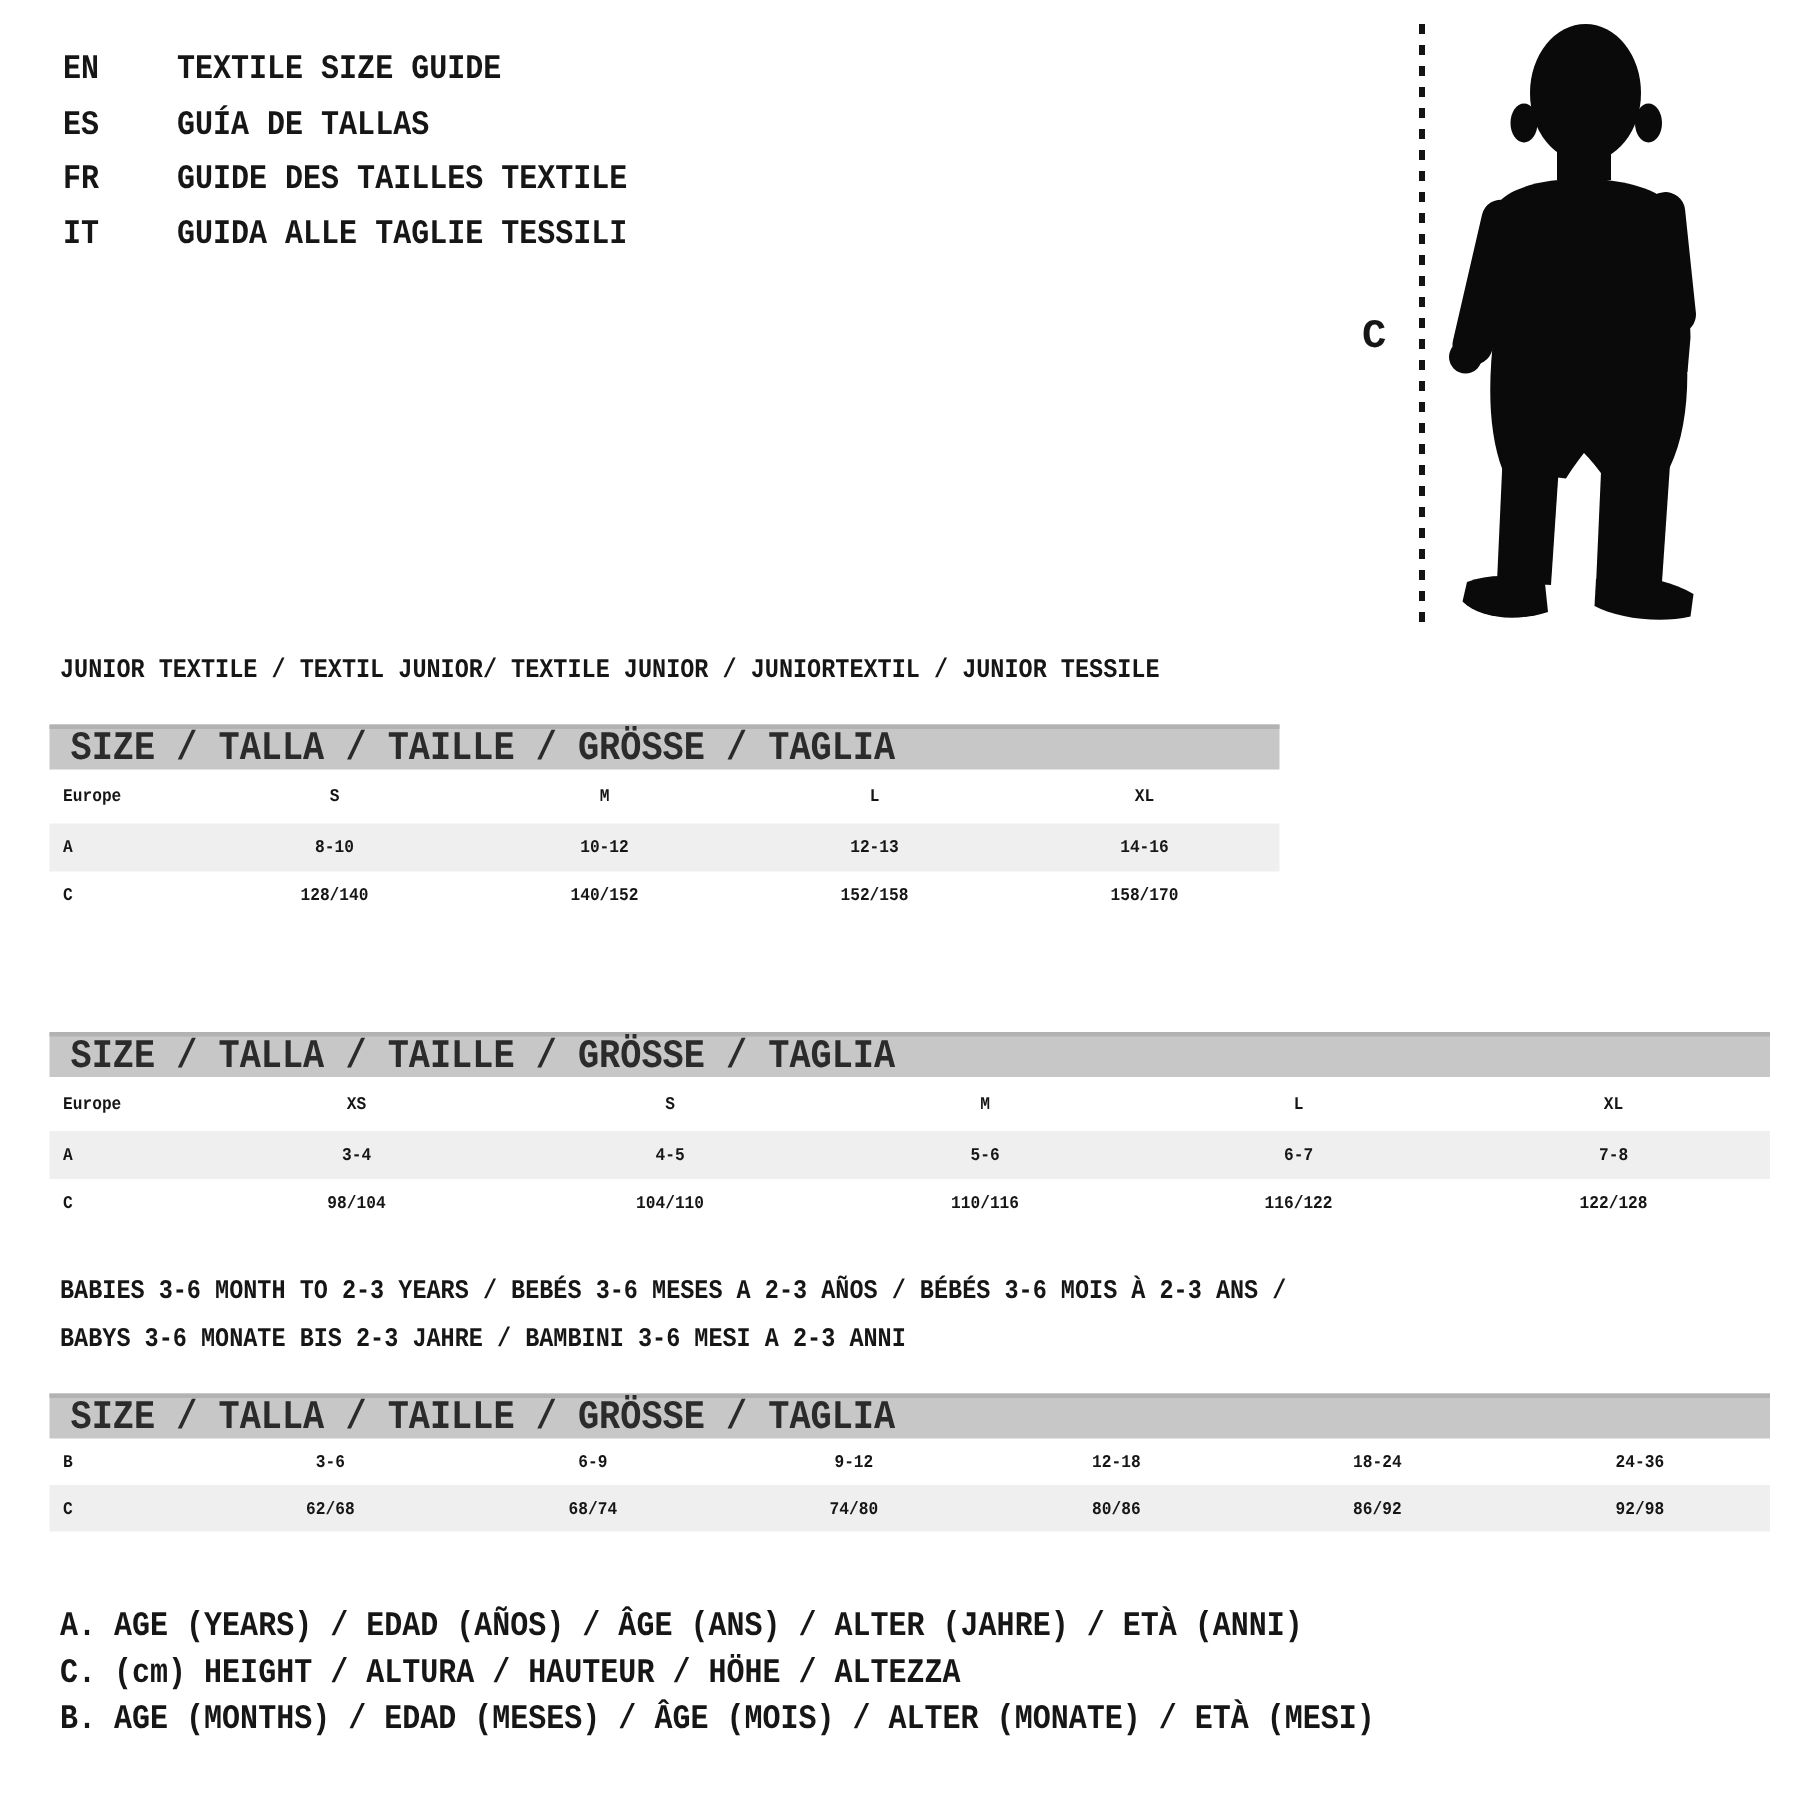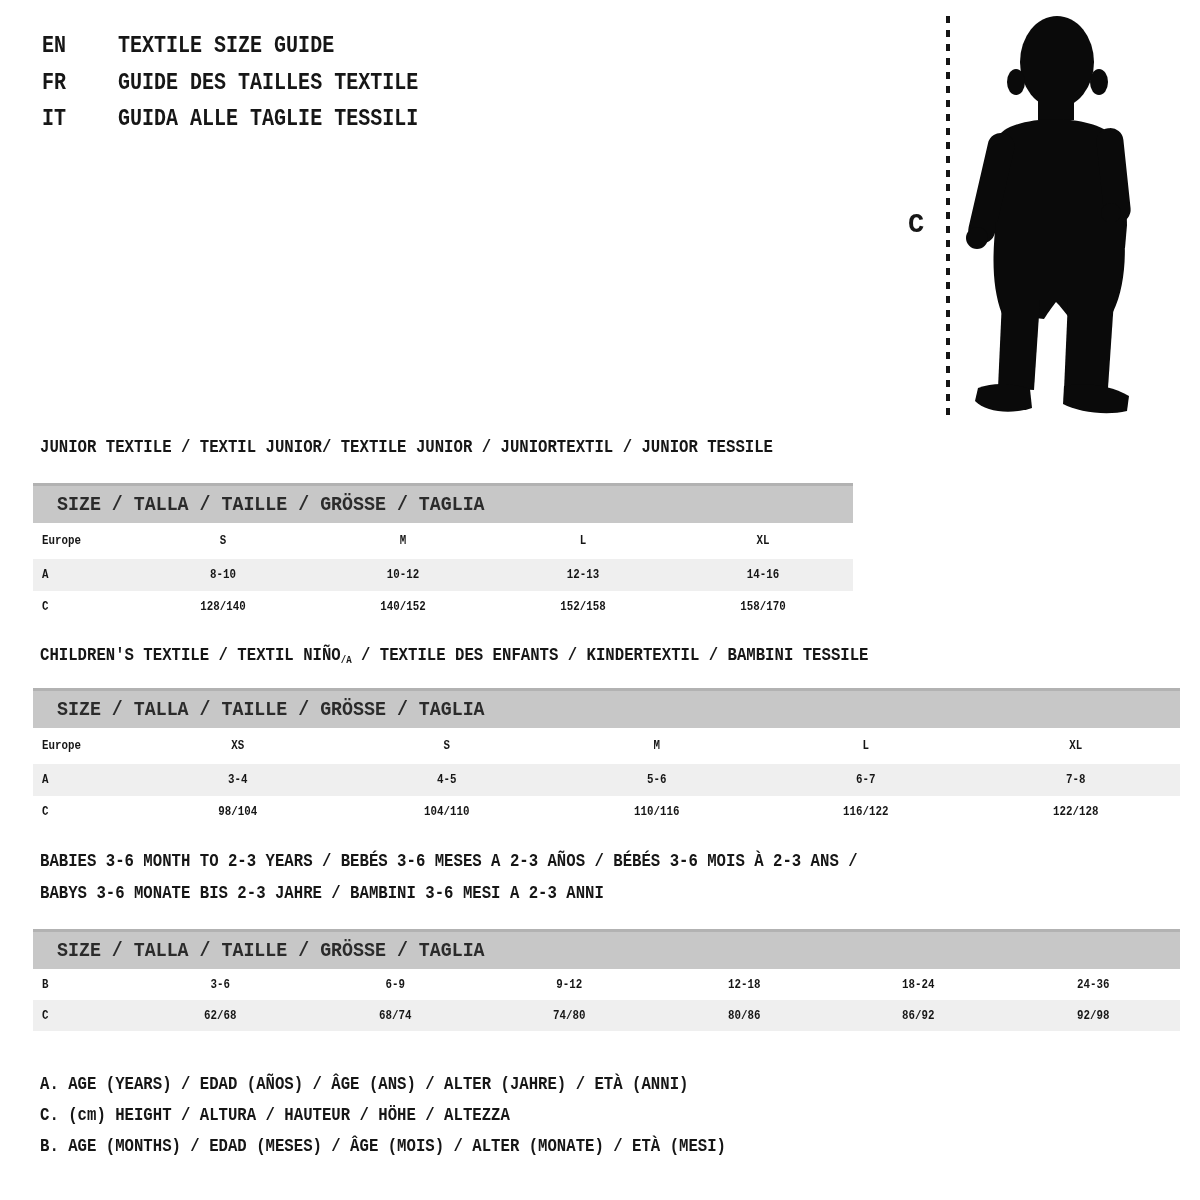--- a/index.html
+++ b/index.html
@@ -22,49 +22,53 @@
   .c-label{position:absolute;left:28px;top:210px;font-size:27px;}
   .sil{position:absolute;left:70px;top:0;}
   .sil *{fill:#0a0a0a;}
 
   
   .sec-title{position:absolute;left:40px;font-size:18px;line-height:24px;}
   .sub{font-size:0.58em;vertical-align:-0.28em;}
 
   
   .sizetable{position:absolute;}
-  .band{background:#c7c7c7;border-top:3px solid #b2b2b2;box-sizing:border-box;height:40px;
-        display:flex;align-items:center;padding-left:24px;font-size:21px;color:#2b2b2b;}
+  .band{background:#c7c7c7;border-top:3px solid #b2b2b2;box-sizing:border-box;height:30px;
+        display:flex;align-items:center;padding-left:14px;font-size:27px;color:#2b2b2b;}
   .row{display:grid;align-items:center;font-size:12px;}
   .row .cell{text-align:center;transform:scaleX(0.9);}
   .row .cell.lbl{text-align:left;padding-left:10px;transform-origin:0 50%;}
   .alt{background:#efefef;}
   .t1{left:33px;top:483px;width:820px;}
   .t1 .row{grid-template-columns:100px repeat(4,1fr);}
   .t2{left:33px;top:688px;width:1147px;}
   .t2 .row{grid-template-columns:100px repeat(5,1fr);}
   .t3{left:33px;top:929px;width:1147px;}
   .t3 .row{grid-template-columns:100px repeat(6,1fr);}
   .r-size{height:36px;}
   .r-data{height:32px;}
   .t3 .r-data{height:31px;}
 
   
   .legend{position:absolute;left:40px;top:1068px;}
-  .legend-row{height:31px;display:flex;align-items:center;font-size:18px;}
+  .legend-row{height:31px;display:flex;align-items:center;font-size:23px;}
 </style>
 </head>
 <body>
 
 <div class="page">
 
   <div class="lang-block">
     <div class="lang-row">
       <span class="lang-code"><span class="cond">EN</span></span>
       <span class="lang-label cond">TEXTILE SIZE GUIDE</span>
+    </div>
+    <div class="lang-row">
+      <span class="lang-code"><span class="cond">ES</span></span>
+      <span class="lang-label cond">GUÍA DE TALLAS</span>
     </div>
     <div class="lang-row">
       <span class="lang-code"><span class="cond">FR</span></span>
       <span class="lang-label cond">GUIDE DES TAILLES TEXTILE</span>
     </div>
     <div class="lang-row">
       <span class="lang-code"><span class="cond">IT</span></span>
       <span class="lang-label cond">GUIDA ALLE TAGLIE TESSILI</span>
     </div>
   </div>
@@ -113,23 +117,20 @@
     </div>
     <div class="row r-data">
       <span class="cell lbl">C</span>
       <span class="cell">128/140</span>
       <span class="cell">140/152</span>
       <span class="cell">152/158</span>
       <span class="cell">158/170</span>
     </div>
   </div>
 
-  <div class="sec-title" style="top:643px;">
-    <span class="cond"><span>CHILDREN'S TEXTILE / TEXTIL NIÑO</span><span class="sub">/A</span><span> / TEXTILE DES ENFANTS / KINDERTEXTIL / BAMBINI TESSILE</span></span>
-  </div>
   <div class="sizetable t2">
     <div class="band">
       <span class="cond">SIZE / TALLA / TAILLE / GRÖSSE / TAGLIA</span>
     </div>
     <div class="row r-size">
       <span class="cell lbl">Europe</span>
       <span class="cell">XS</span>
       <span class="cell">S</span>
       <span class="cell">M</span>
       <span class="cell">L</span>

